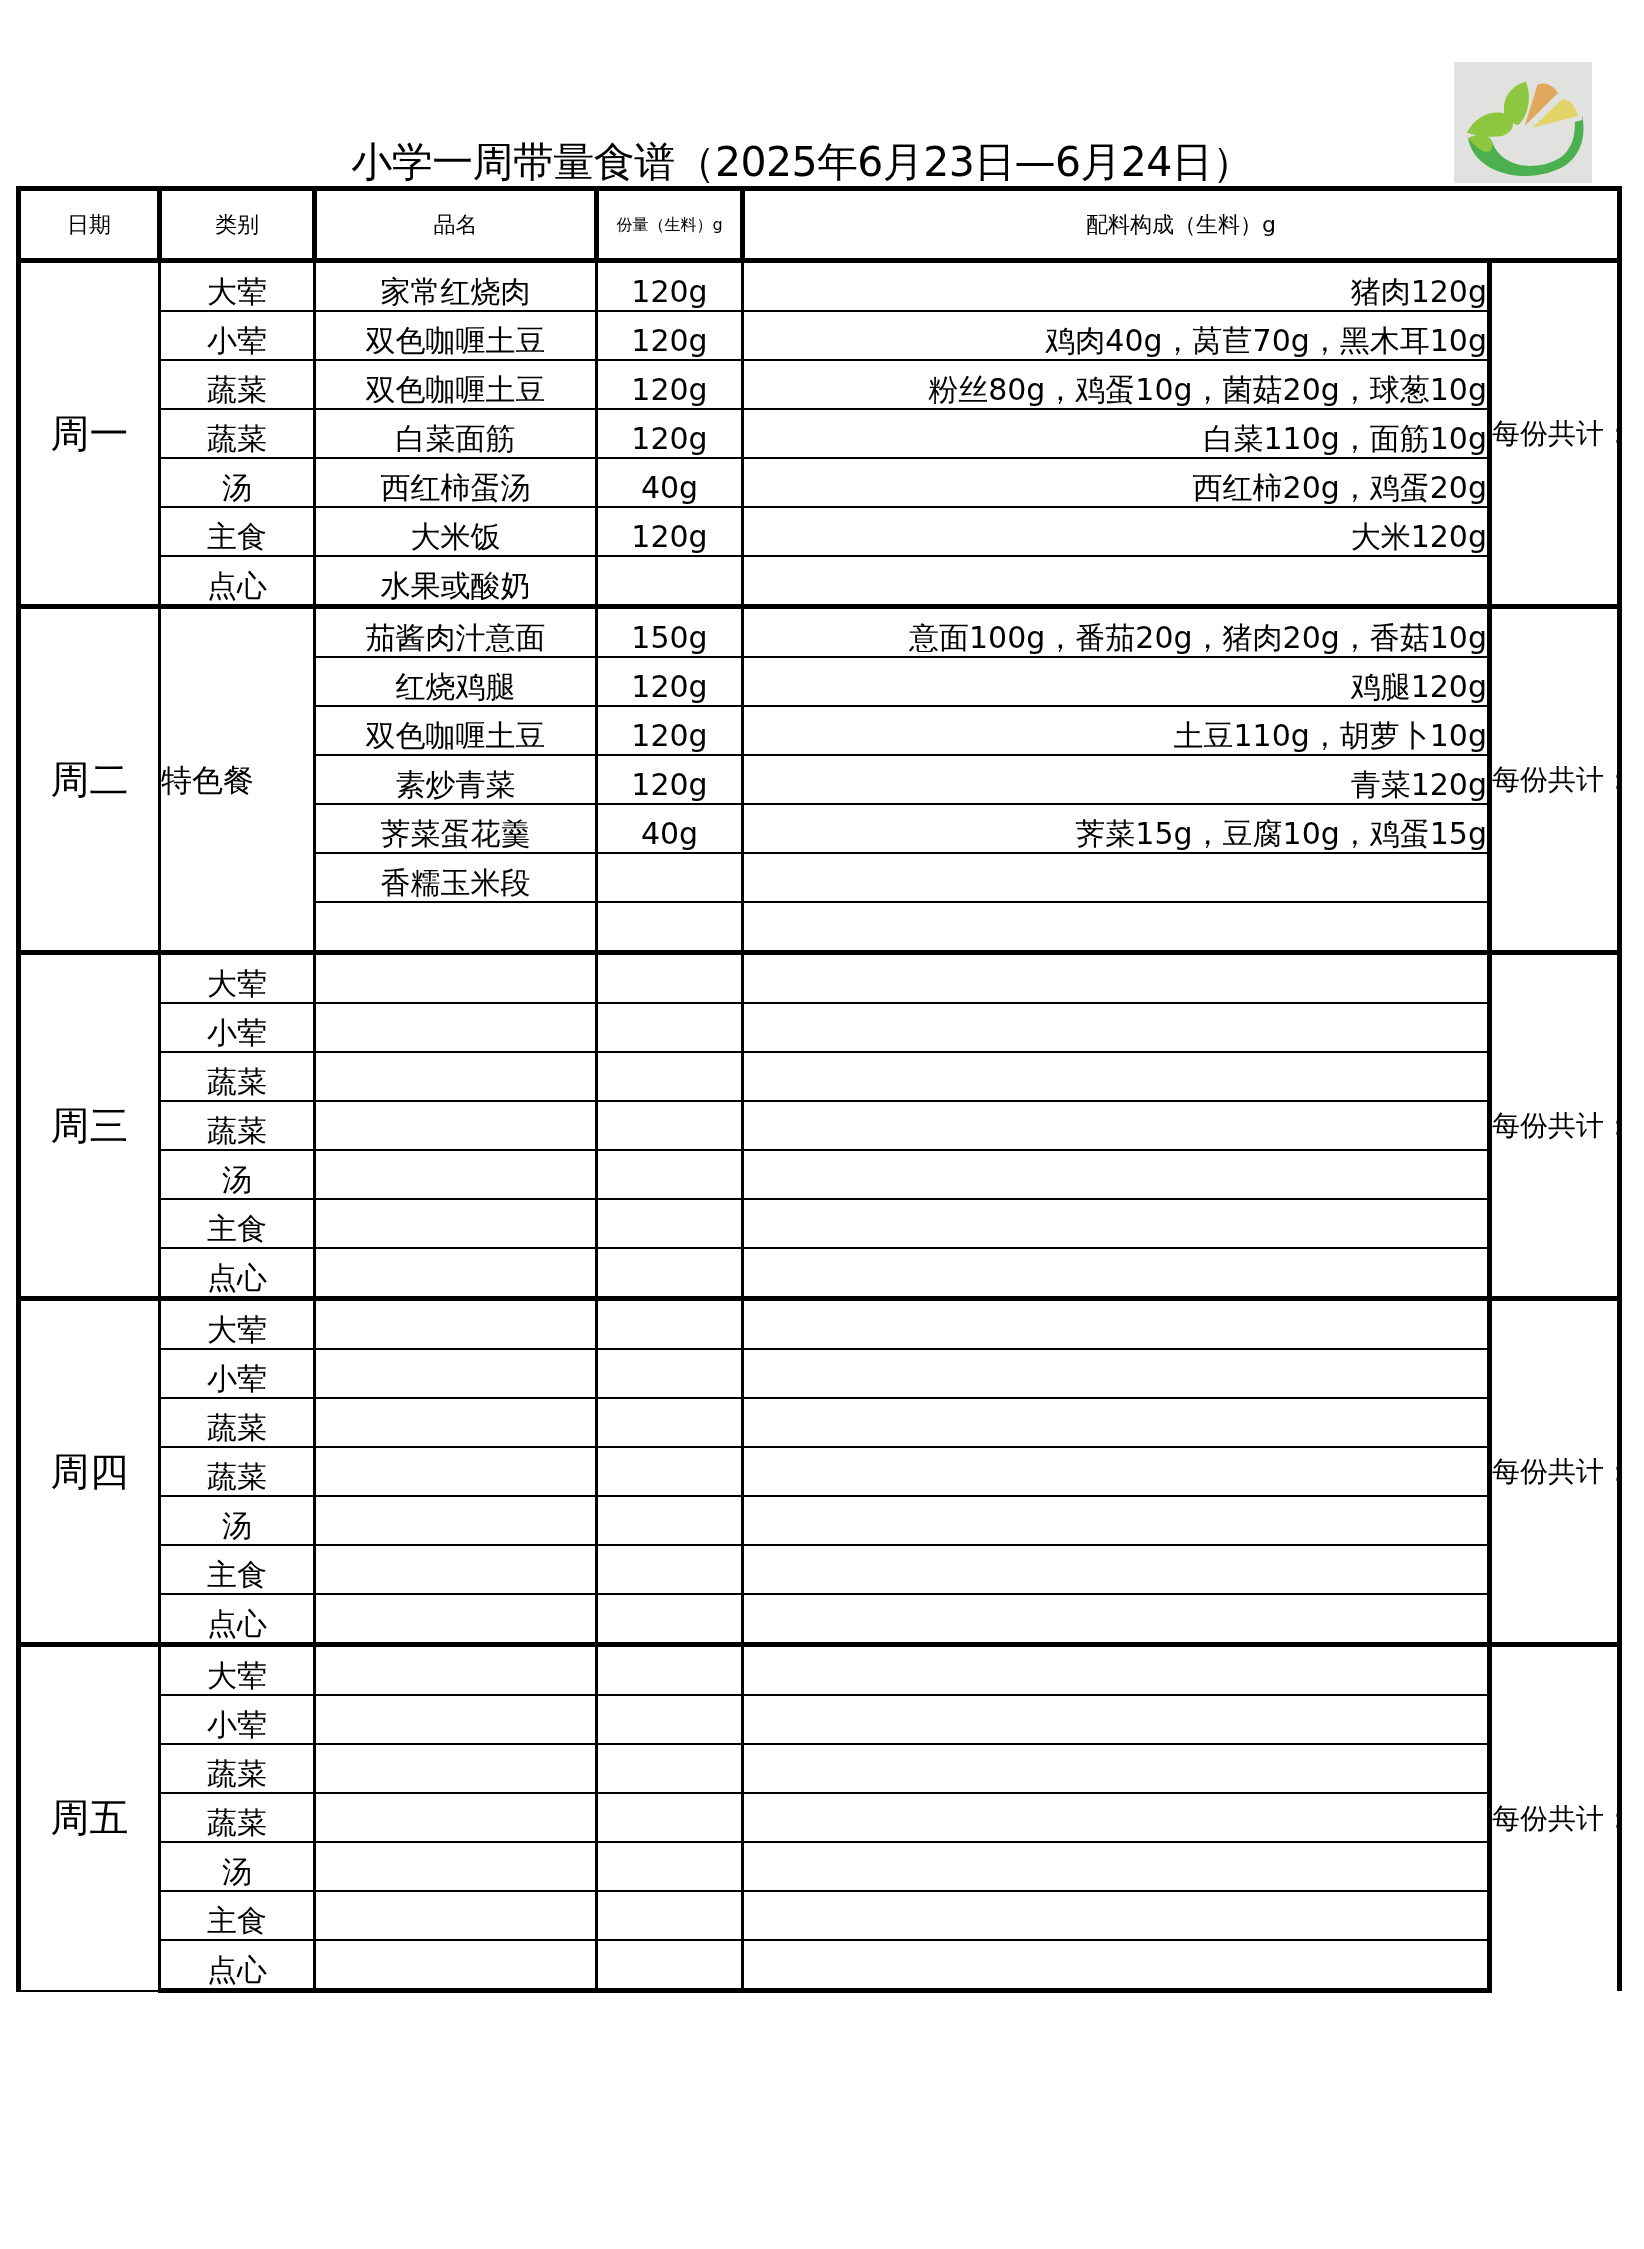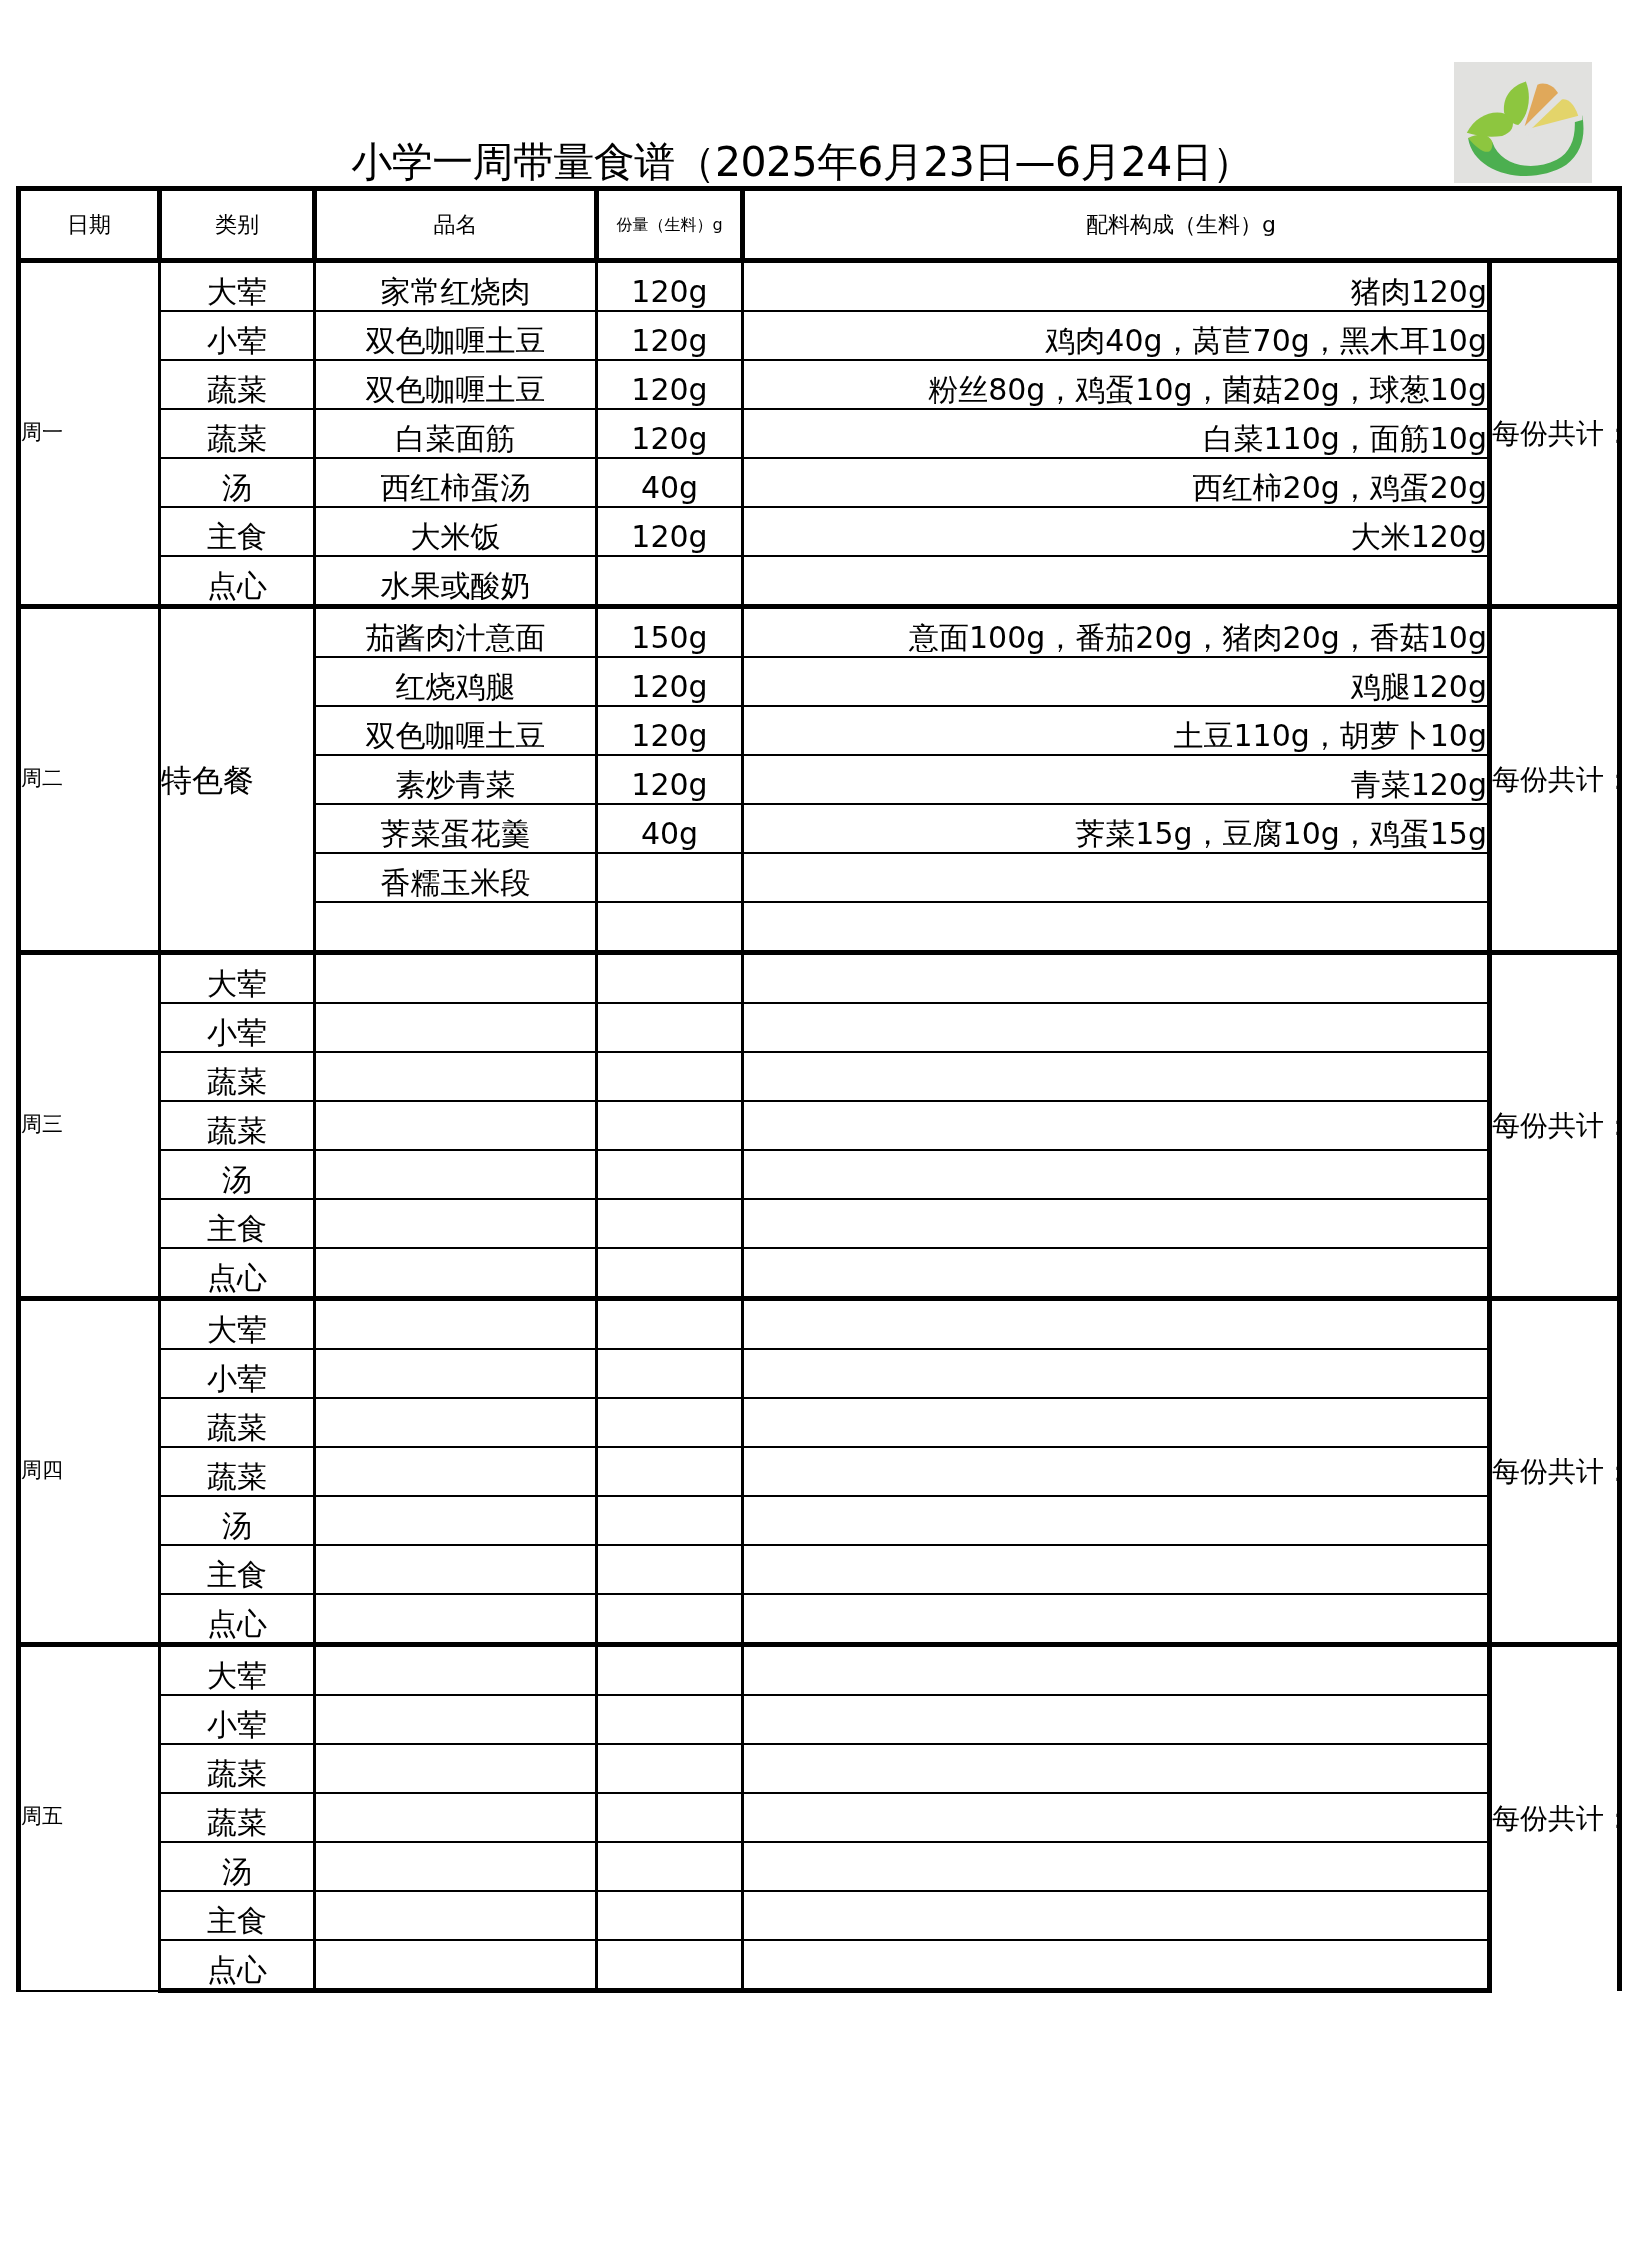--- a/index.html
+++ b/index.html
@@ -13,21 +13,21 @@
   table.menu { position: absolute; left: 16px; top: 186px; border-collapse: collapse;
                table-layout: fixed; width: 1601px; }
   table.menu td, table.menu th { padding: 0; font-weight: normal; overflow: hidden; white-space: nowrap; }
   th { border: 5.1px solid #000; height: 67px; font-size: 22px; text-align: center; vertical-align: middle; }
   th.small { font-size: 16px; line-height: 33px; white-space: normal; }
   td { border-left: 3.2px solid #000; border-right: 3.2px solid #000; border-top: 2.6px solid #000;
        border-bottom: 2.6px solid #000; height: 47px; font-size: 30px; line-height: 36px;
        vertical-align: bottom; }
   td.c { text-align: center; }
   td.l { text-align: right; padding-left: 5.1px; }
-  td.day { vertical-align: middle; font-size: 21px; border-left-width: 5.1px; font-family: Liberation Mono, monospace; }
+  td.day { text-align: center; vertical-align: middle; font-size: 39px; border-left-width: 5.1px; }
   td.cat-merged { text-align: left; vertical-align: middle; font-size: 31px; }
   td.note { text-align: left; vertical-align: middle; font-size: 28px; line-height: 43px;
             white-space: normal; padding: 0 9px 0 16.7px; border-right-width: 5.1px; border-left-width: 5.1px; word-break: break-all; }
   tr.sec-start td { border-top-width: 5.8px; }
   tr.sec-end td { border-bottom-width: 5.8px; }
   td.note.last { border-bottom: none; }
 </style>
 </head>
 <body>
 

